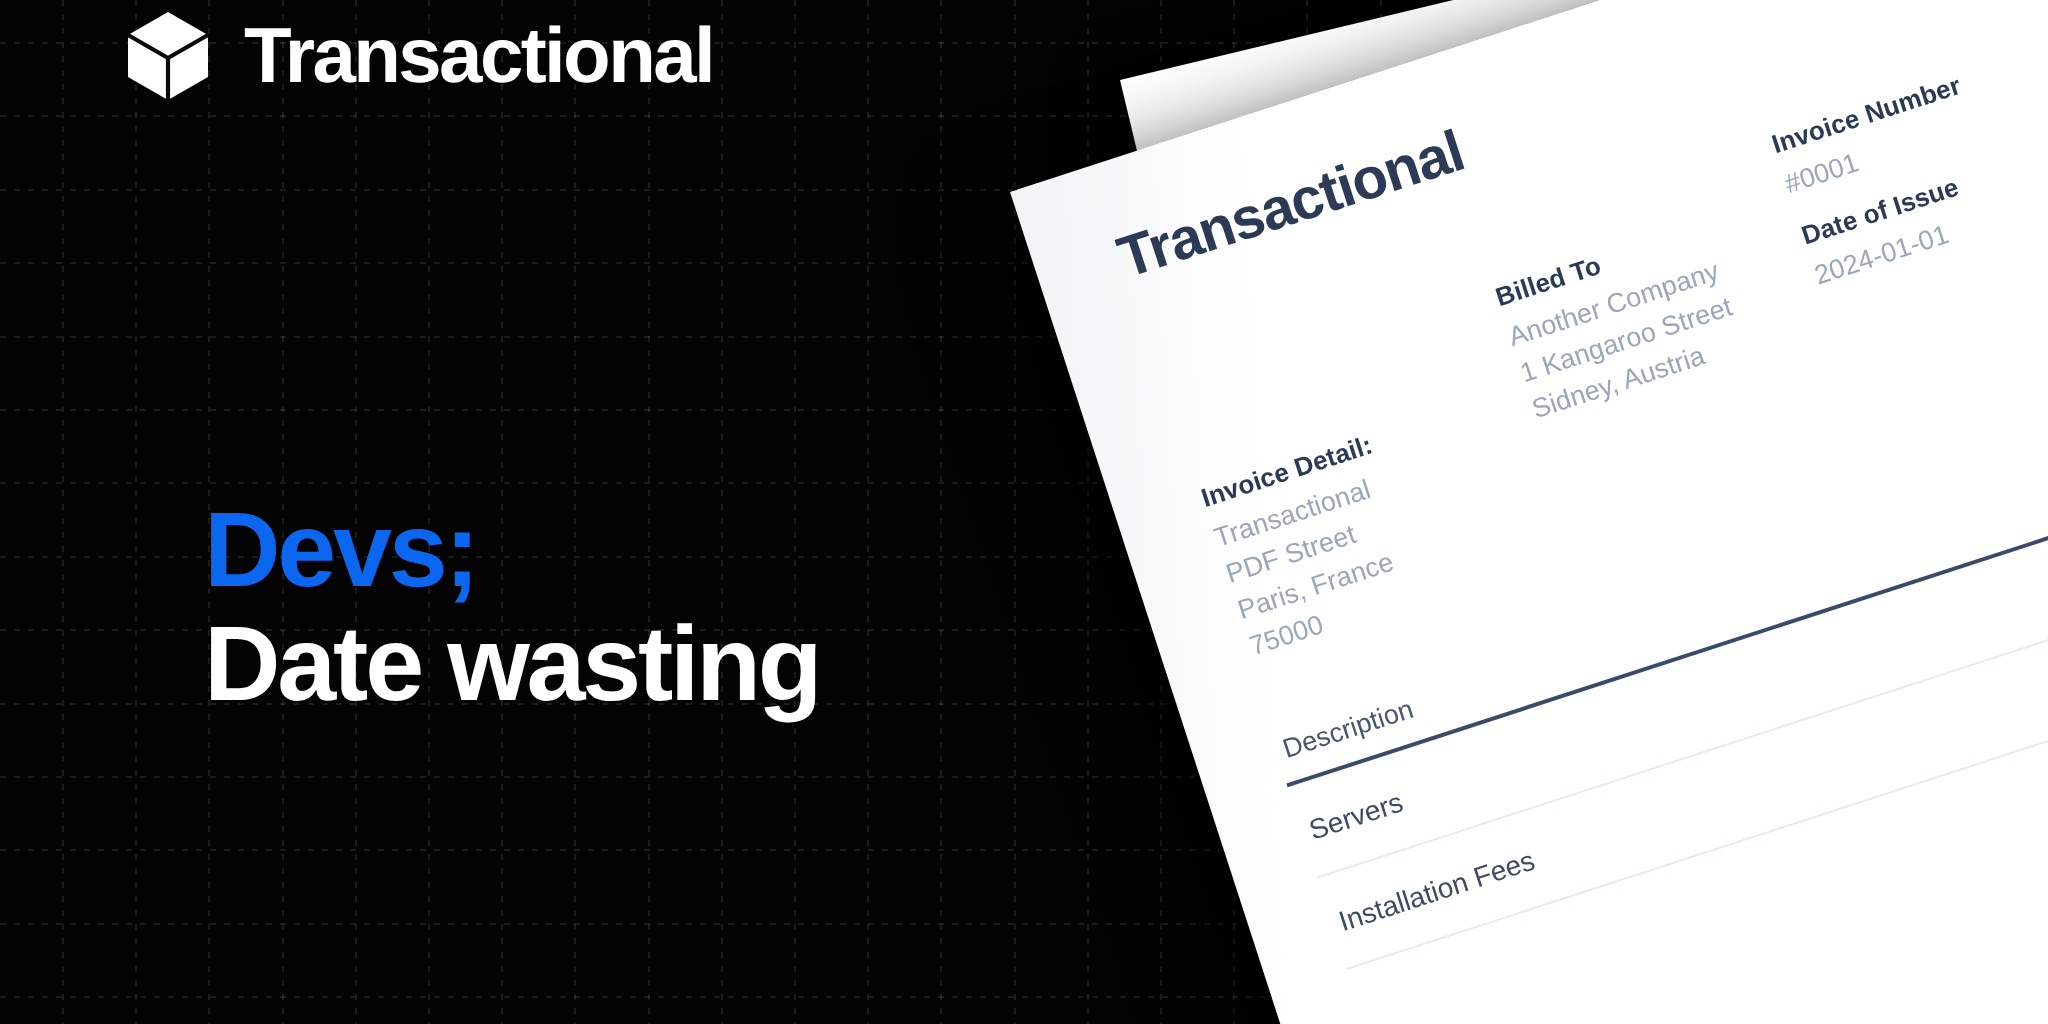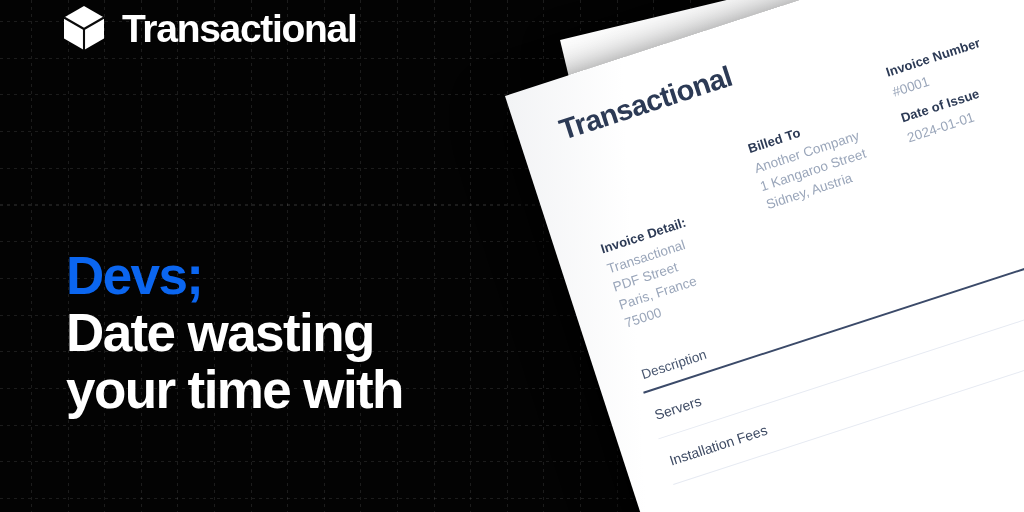--- a/index.html
+++ b/index.html
@@ -84,20 +84,21 @@
     width: 470px;
   }
   #headline .line {
     display: block;
     font-size: 53px;
     font-weight: bold;
     line-height: 57px;
     letter-spacing: -1.6px;
     color: #ffffff;
     white-space: nowrap;
+    margin-left: 36px;
   }
   #headline .accent { color: #0B66F0; }
 
   
   #paper-stack {
     position: absolute;
     left: 0; top: 0;
     width: 1024px; height: 512px;
     z-index: 20;
     pointer-events: none;
@@ -279,16 +280,15 @@
       <polygon points="42,12.5 42,33.5 22,45 22,24" fill="#ffffff"></polygon>
       <polyline points="2,12.5 22,24 42,12.5" fill="none" stroke="#0a0a0a" stroke-width="2.1" stroke-linejoin="round"></polyline>
       <line x1="22" y1="24" x2="22" y2="45" stroke="#0a0a0a" stroke-width="2.1"></line>
     </svg>
     <span id="brand-name">Transactional</span>
   </div>
 
   <div id="headline">
     <span class="line accent">Devs;</span>
     <span class="line">Date wasting</span>
-    <span class="line">your time with</span>
   </div>
 
 </div>
 
 </body></html>

